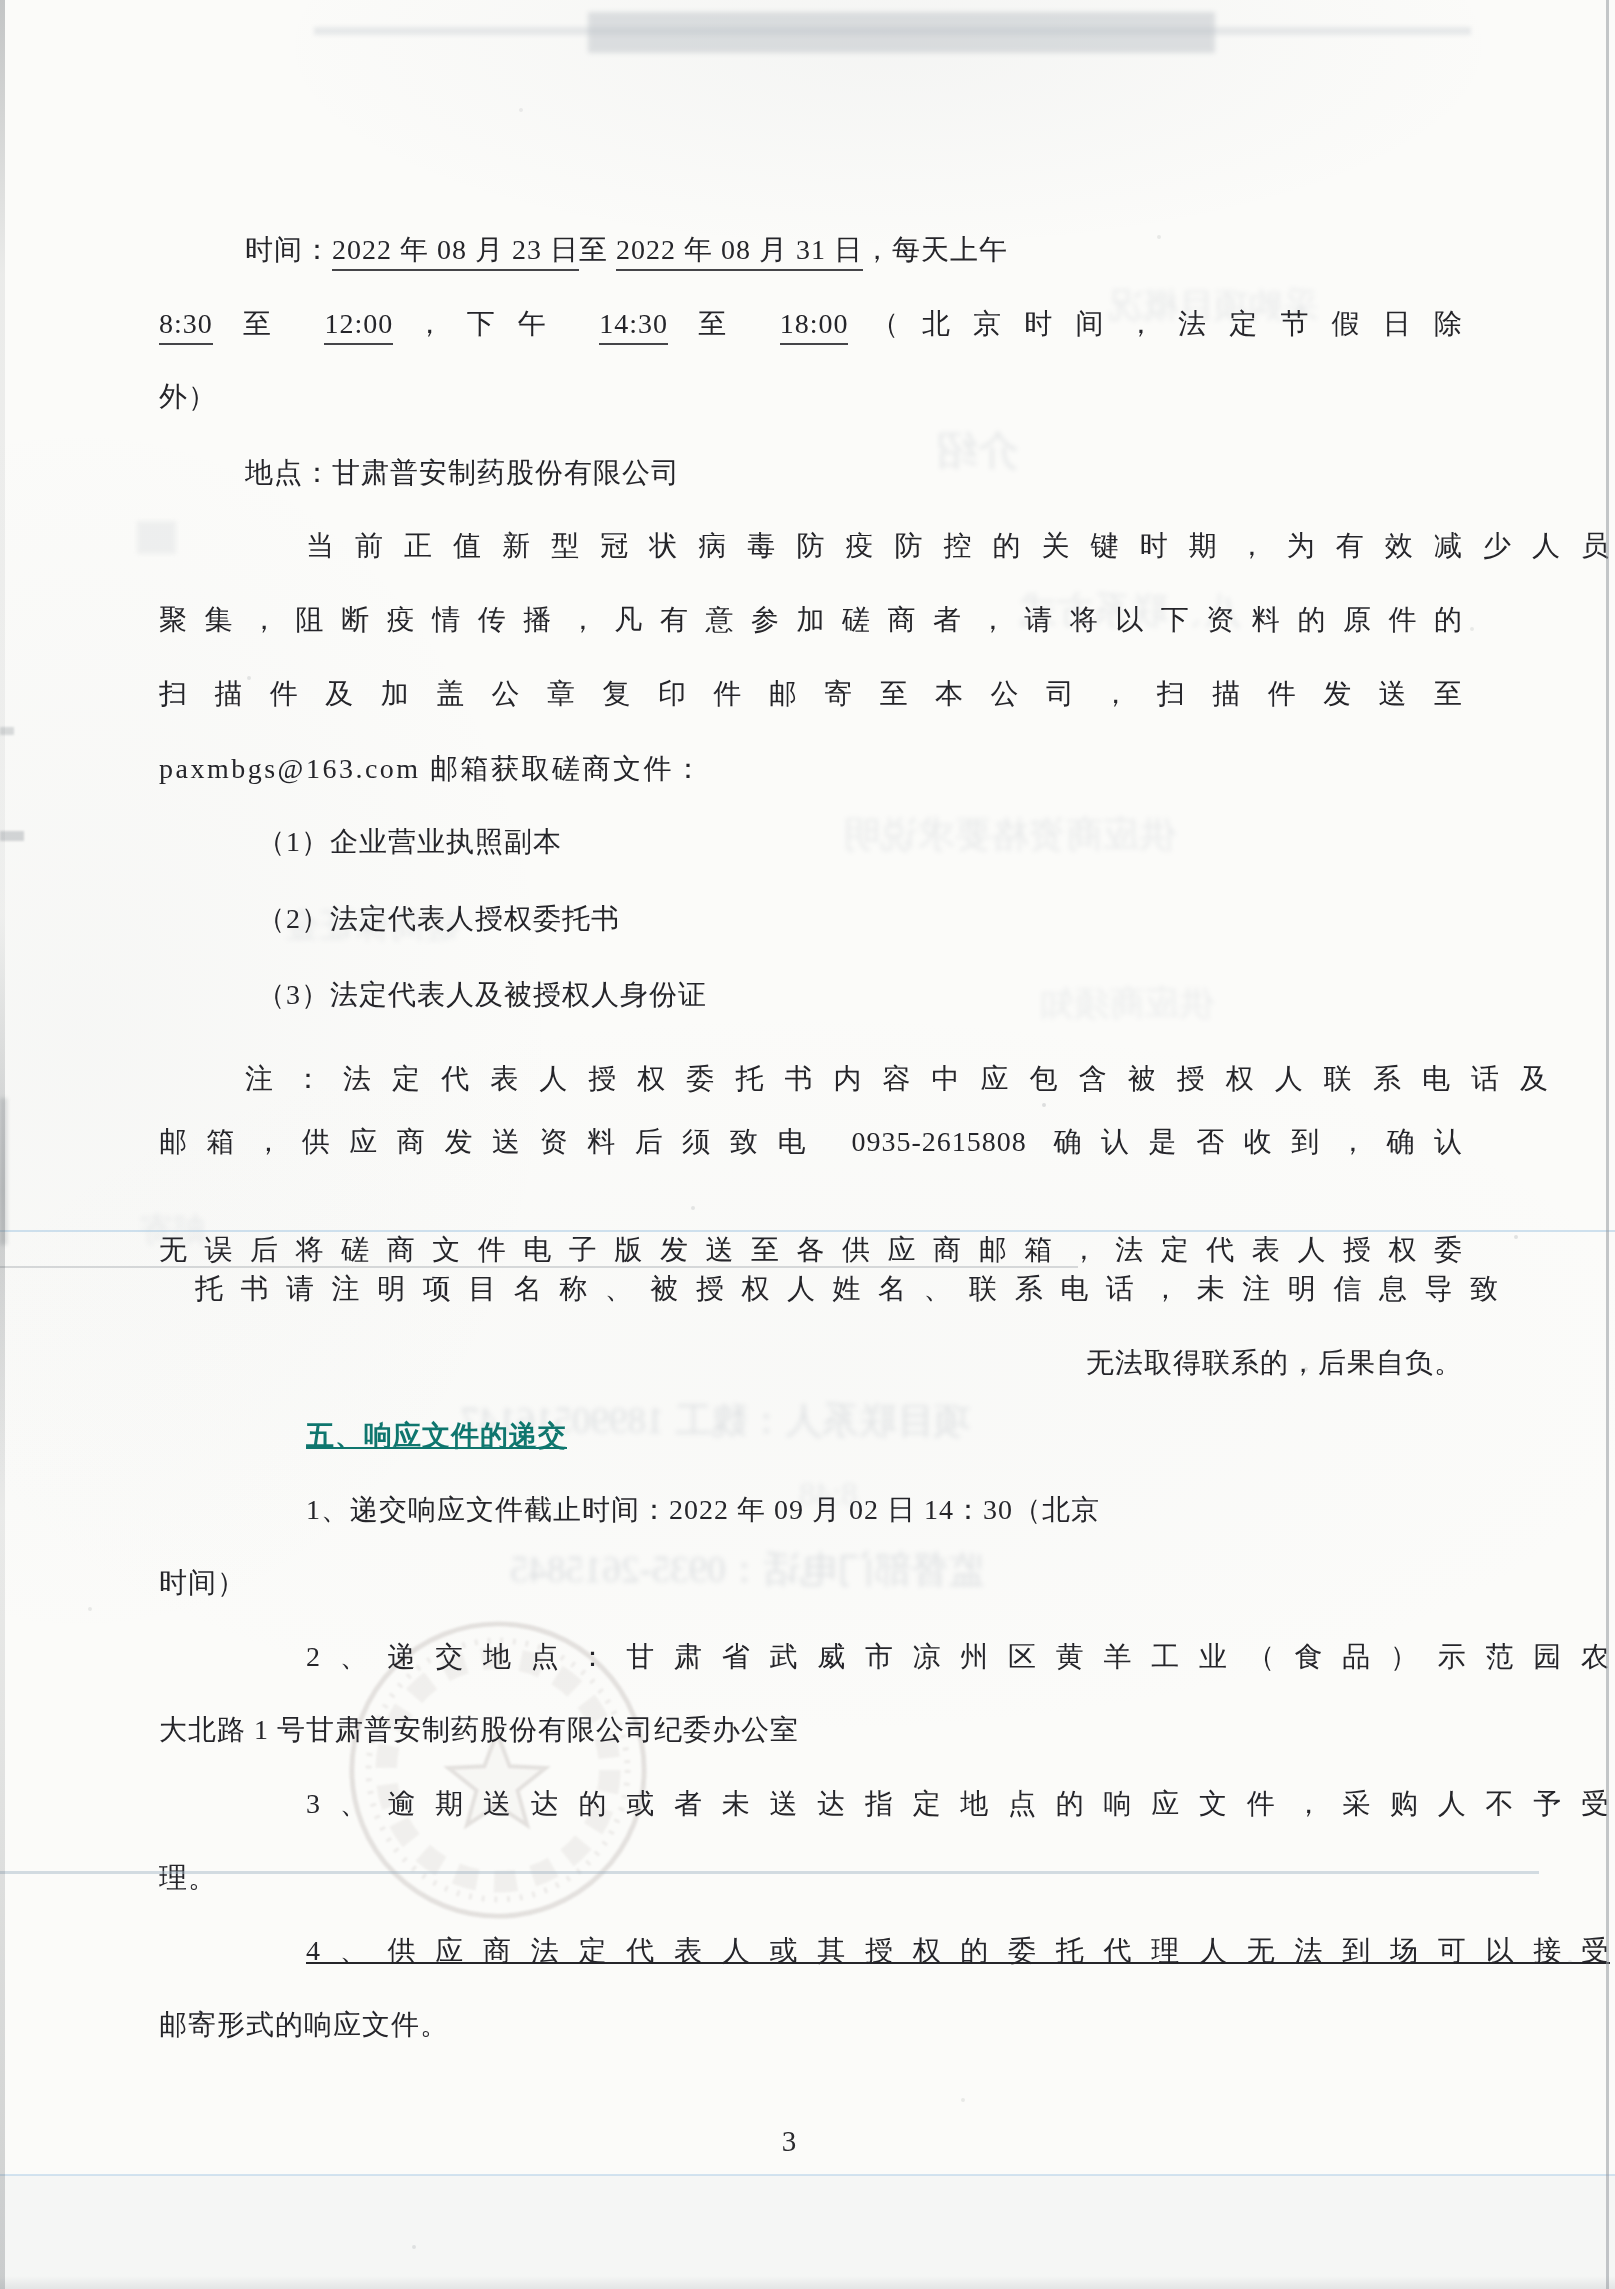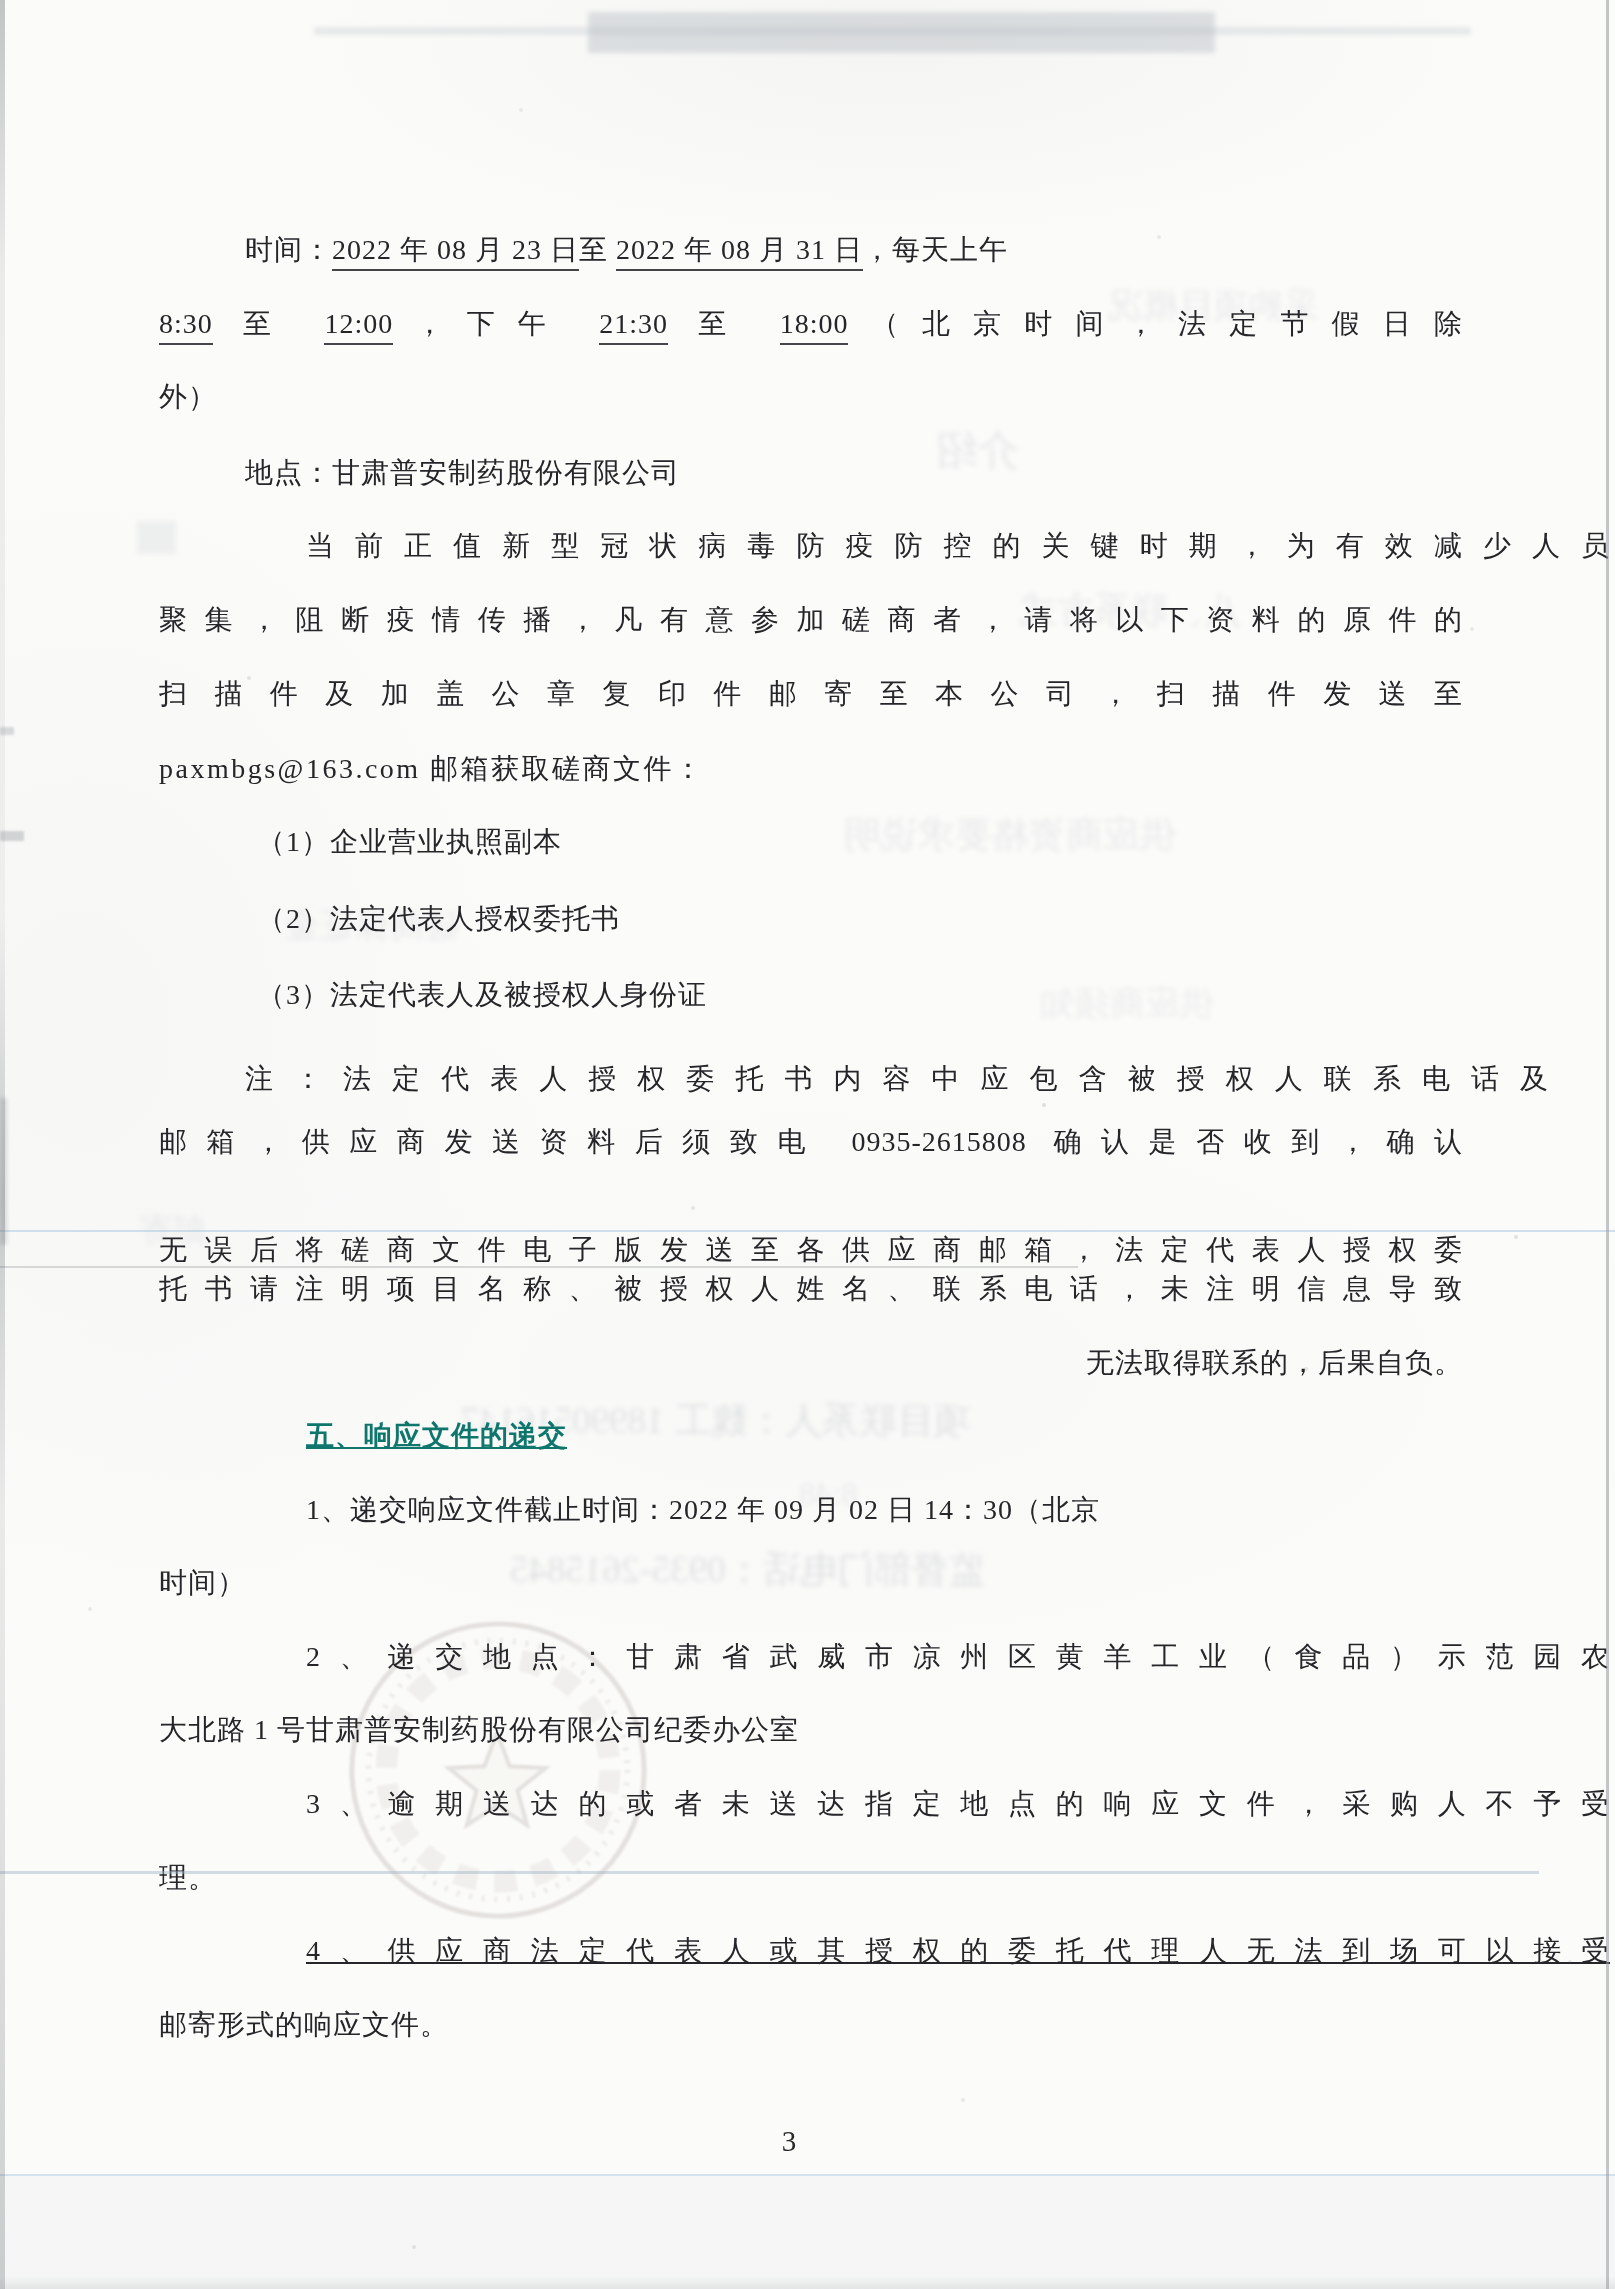--- a/index.html
+++ b/index.html
@@ -84,34 +84,34 @@
     <g fill="none" stroke="#9c918c">
       <circle cx="156" cy="156" r="149" stroke-width="5" opacity="0.45"></circle>
       <circle cx="156" cy="156" r="114" stroke-width="22" stroke-dasharray="23 17" opacity="0.20"></circle>
       <circle cx="156" cy="156" r="132" stroke-width="6" stroke-dasharray="3 10" opacity="0.28"></circle>
       <polygon points="155,118 167.9,152.2 204.5,153.9 175.9,176.8 185.6,212.1 155,192 124.4,212.1 134.1,176.8 105.5,153.9 142.1,152.2" stroke-width="4" opacity="0.45" fill="rgba(170,162,156,0.18)"></polygon>
     </g>
   </svg>
 
   <div id="doc">
       <div class="line ind-a" style="top: 223px;"><span>时间：</span><span class="u">2022 年 08 月 23 日</span><span>至 </span><span class="u">2022 年 08 月 31 日</span><span>，每天上午</span></div>
-      <div class="line jst" style="top: 297px;"><span class="u">8:30</span><span> 至 </span><span class="u">12:00</span><span>，下午 </span><span class="u">21:30</span><span> 至 </span><span class="u">18:00</span><span>（北京时间，法定节假日除</span></div>
+      <div class="line jst" style="top: 297px;"><span class="u">8:30</span><span> 至 </span><span class="u">12:00</span><span>，下午 </span><span class="u">14:30</span><span> 至 </span><span class="u">18:00</span><span>（北京时间，法定节假日除</span></div>
       <div class="line" style="top: 370px;"><span>外）</span></div>
       <div class="line ind-a" style="top: 446px;"><span>地点：甘肃普安制药股份有限公司</span></div>
       <div class="line ind-b jst" style="top: 519px;"><span>当前正值新型冠状病毒防疫防控的关键时期，为有效减少人员</span></div>
       <div class="line jst" style="top: 593px;"><span>聚集，阻断疫情传播，凡有意参加磋商者，请将以下资料的原件的</span></div>
       <div class="line jst" style="top: 667px;"><span>扫描件及加盖公章复印件邮寄至本公司，扫描件发送至</span></div>
       <div class="line email" style="top: 742px;"><span>paxmbgs@163.com 邮箱获取磋商文件：</span></div>
       <div class="line ind-c" style="top: 815px;"><span>（1）企业营业执照副本</span></div>
       <div class="line ind-c" style="top: 892px;"><span>（2）法定代表人授权委托书</span></div>
       <div class="line ind-c" style="top: 968px;"><span>（3）法定代表人及被授权人身份证</span></div>
       <div class="line ind-a jst" style="top: 1052px;"><span>注：法定代表人授权委托书内容中应包含被授权人联系电话及</span></div>
       <div class="line jst" style="top: 1115px;"><span>邮箱，供应商发送资料后须致电 0935-2615808 确认是否收到，确认</span></div>
       <div class="line jst" style="top: 1223px;"><span>无误后将磋商文件电子版发送至各供应商邮箱，法定代表人授权委</span></div>
-      <div class="line jst" style="top: 1262px;"><span>托书请注明项目名称、被授权人姓名、联系电话，未注明信息导致</span></div>
+      <div class="line jst" style="top: 1262px; margin-left: 36px;"><span>托书请注明项目名称、被授权人姓名、联系电话，未注明信息导致</span></div>
       <div class="line" style="top: 1336px; text-align: right;"><span>无法取得联系的，后果自负。</span></div>
       <div class="line ind-b bold" style="top: 1409px;"><span>五、响应文件的递交</span></div>
       <div class="line ind-b" style="top: 1483px;"><span>1、递交响应文件截止时间：2022 年 09 月 02 日 14：30（北京</span></div>
       <div class="line" style="top: 1556px;"><span>时间）</span></div>
       <div class="line ind-b jst" style="top: 1630px;"><span>2、递交地点：甘肃省武威市凉州区黄羊工业（食品）示范园农</span></div>
       <div class="line" style="top: 1703px;"><span>大北路 1 号甘肃普安制药股份有限公司纪委办公室</span></div>
       <div class="line ind-b jst" style="top: 1777px;"><span>3、逾期送达的或者未送达指定地点的响应文件，采购人不予受</span></div>
       <div class="line" style="top: 1851px;"><span>理。</span></div>
       <div class="line ind-b jst" style="top: 1924px; text-decoration: underline;"><span>4、供应商法定代表人或其授权的委托代理人无法到场可以接受</span></div>
       <div class="line" style="top: 1998px;"><span>邮寄形式的响应文件。</span></div>

